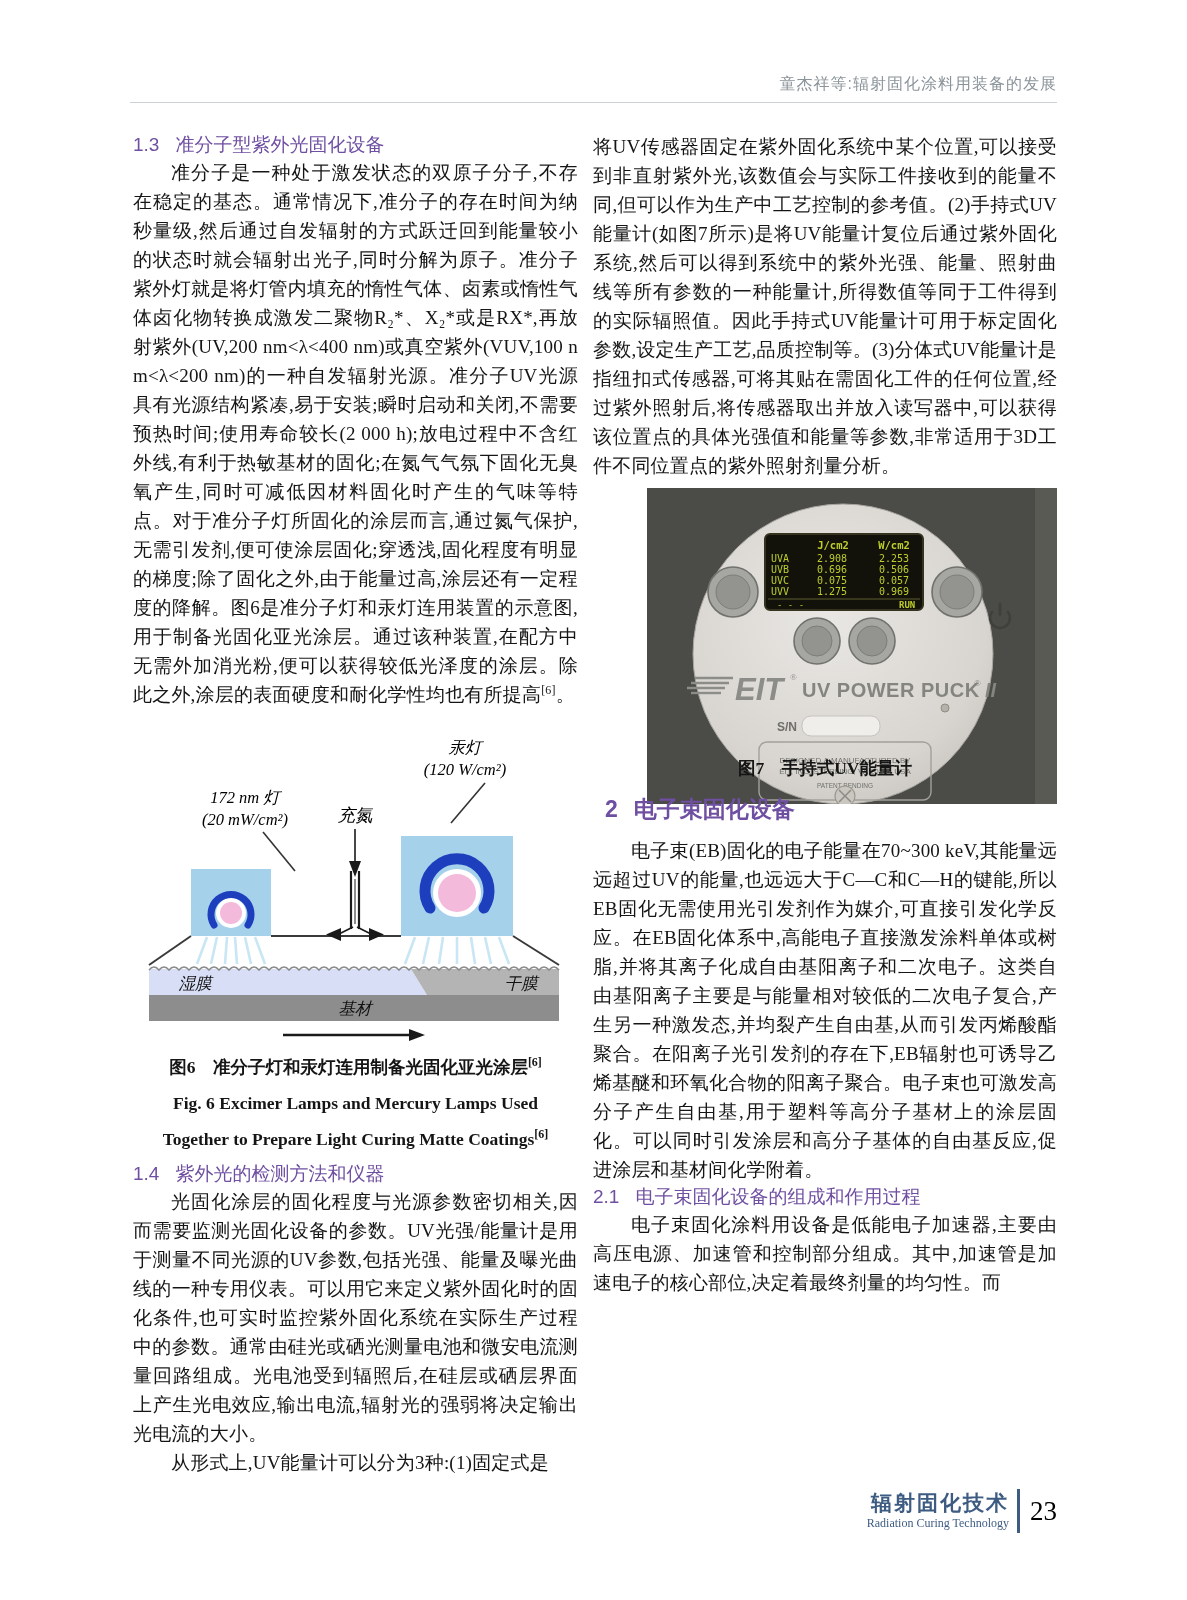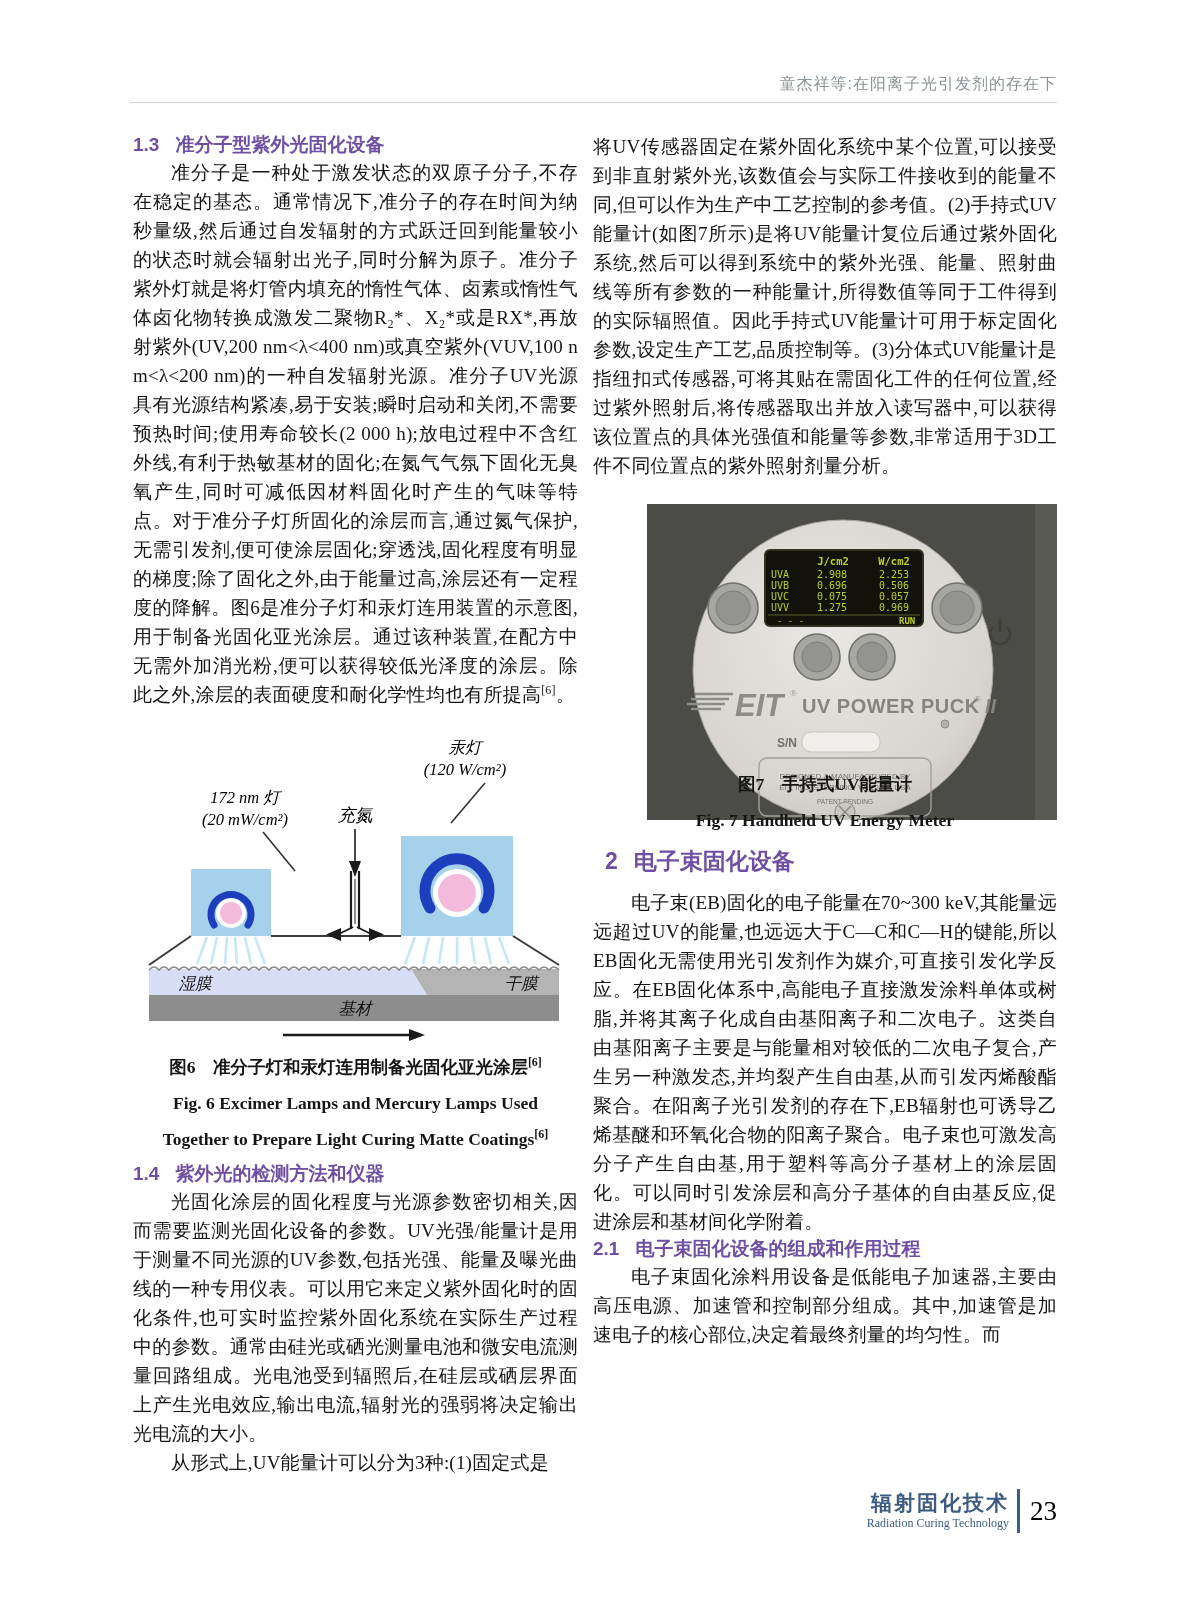--- a/index.html
+++ b/index.html
@@ -23,58 +23,58 @@
   .col-left{left:133px;width:445px;}
   .col-right{left:593px;width:464px;}
   p.body{
     margin:0;font-size:19px;line-height:29px;text-align:justify;
     word-break:break-all;letter-spacing:0.2px;
   }
   p.body.indent{text-indent:2em;}
   .sup{font-size:12px;vertical-align:super;line-height:0;}
   h3.sec{
     margin:0;padding:0;font-family:"Liberation Sans","DejaVu Sans",sans-serif;
-    font-size:19px;font-weight:bold;color:#6f4fa1;line-height:26px;
+    font-size:19px;font-weight:normal;color:#6f4fa1;line-height:26px;
   }
   h2.sec{
     margin:12px;padding:0;font-family:"Liberation Sans","DejaVu Sans",sans-serif;
     font-size:23px;font-weight:bold;color:#6f4fa1;line-height:30px;
   }
   .h-num{margin-right:16px;}
   .mt8{margin-top:8px;}
   .mt20{margin-top:20px;}.mt22{margin-top:22px;}
   
   .cap{
     text-align:center;font-weight:bold;font-size:17.5px;line-height:28px;margin:8px;
   }
   .cap-cn{margin-top:6px;}
   
   .fig6-wrap{margin-top:14px;font-style:italic;}
   .fig6-wrap svg text{font-family:"Liberation Serif","DejaVu Serif",serif;}
   
   .photo7{
-    margin-top:24px;margin-left:54px;width:410px;height:260px;background:#4b4b47;
+    margin-top:8px;margin-left:54px;width:410px;height:260px;background:#4b4b47;
   }
   
   .footer{
     position:absolute;top:1489px;right:130px;display:flex;align-items:center;
   }
   .footer .jblock{text-align:right;color:#3e5c82;}
   .footer .jcn{
     font-family:"Liberation Sans","DejaVu Sans",sans-serif;
     font-size:21px;font-weight:bold;letter-spacing:2px;line-height:24px;
   }
   .footer .jen{font-size:12px;line-height:16px;}
   .footer .vbar{width:3px;height:44px;background:#3e5c82;margin:0 10px 0 8px;}
   .footer .pnum{font-size:27px;color:#000000;}
 </style>
 </head>
 <body>
 
-<div class="running-title">童杰祥等:在阳离子光引发剂的存在下</div>
+<div class="running-title">童杰祥等:辐射固化涂料用装备的发展</div>
 <div class="header-rule"></div>
 
 <div class="col col-left">
 
   <h3 class="sec"><span class="h-num">1.3</span><span>准分子型紫外光固化设备</span></h3>
 
   <p class="body indent mt8"><span>准分子是一种处于激发状态的双原子分子,不存在稳定的基态。通常情况下,准分子的存在时间为纳秒量级,然后通过自发辐射的方式跃迁回到能量较小的状态时就会辐射出光子,同时分解为原子。准分子紫外灯就是将灯管内填充的惰性气体、卤素或惰性气体卤化物转换成激发二聚物R₂*、X₂*或是RX*,再放射紫外(UV,200 nm&lt;λ&lt;400 nm)或真空紫外(VUV,100 nm&lt;λ&lt;200 nm)的一种自发辐射光源。准分子UV光源具有光源结构紧凑,易于安装;瞬时启动和关闭,不需要预热时间;使用寿命较长(2 000 h);放电过程中不含红外线,有利于热敏基材的固化;在氮气气氛下固化无臭氧产生,同时可减低因材料固化时产生的气味等特点。对于准分子灯所固化的涂层而言,通过氮气保护,无需引发剂,便可使涂层固化;穿透浅,固化程度有明显的梯度;除了固化之外,由于能量过高,涂层还有一定程度的降解。图6是准分子灯和汞灯连用装置的示意图,用于制备光固化亚光涂层。通过该种装置,在配方中无需外加消光粉,便可以获得较低光泽度的涂层。除此之外,涂层的表面硬度和耐化学性均也有所提高</span><span class="sup">[6]</span><span>。</span></p>
 
   <div class="fig6-wrap">
     <svg width="445" height="320" viewBox="0 0 445 320">
@@ -237,21 +237,20 @@
 
       <g>
         <circle cx="198" cy="308" r="10" fill="#cac7c1" stroke="#9a978f" stroke-width="1.2"></circle>
         <line x1="192" y1="302" x2="204" y2="314" stroke="#8f8c86" stroke-width="1.6"></line>
         <line x1="204" y1="302" x2="192" y2="314" stroke="#8f8c86" stroke-width="1.6"></line>
       </g>
     </svg>
   </div>
 
   <p class="cap cap-cn">图7　手持式UV能量计</p>
-  <p class="cap">Fig. 7 Handheld UV Energy Meter</p>
 
   <h2 class="sec mt20"><span class="h-num">2</span><span>电子束固化设备</span></h2>
 
   <p class="body indent mt8">电子束(EB)固化的电子能量在70~300 keV,其能量远远超过UV的能量,也远远大于C—C和C—H的键能,所以EB固化无需使用光引发剂作为媒介,可直接引发化学反应。在EB固化体系中,高能电子直接激发涂料单体或树脂,并将其离子化成自由基阳离子和二次电子。这类自由基阳离子主要是与能量相对较低的二次电子复合,产生另一种激发态,并均裂产生自由基,从而引发丙烯酸酯聚合。在阳离子光引发剂的存在下,EB辐射也可诱导乙烯基醚和环氧化合物的阳离子聚合。电子束也可激发高分子产生自由基,用于塑料等高分子基材上的涂层固化。可以同时引发涂层和高分子基体的自由基反应,促进涂层和基材间化学附着。</p>
 
   <h3 class="sec"><span class="h-num">2.1</span><span>电子束固化设备的组成和作用过程</span></h3>
 
   <p class="body indent">电子束固化涂料用设备是低能电子加速器,主要由高压电源、加速管和控制部分组成。其中,加速管是加速电子的核心部位,决定着最终剂量的均匀性。而</p>
 </div>
 

